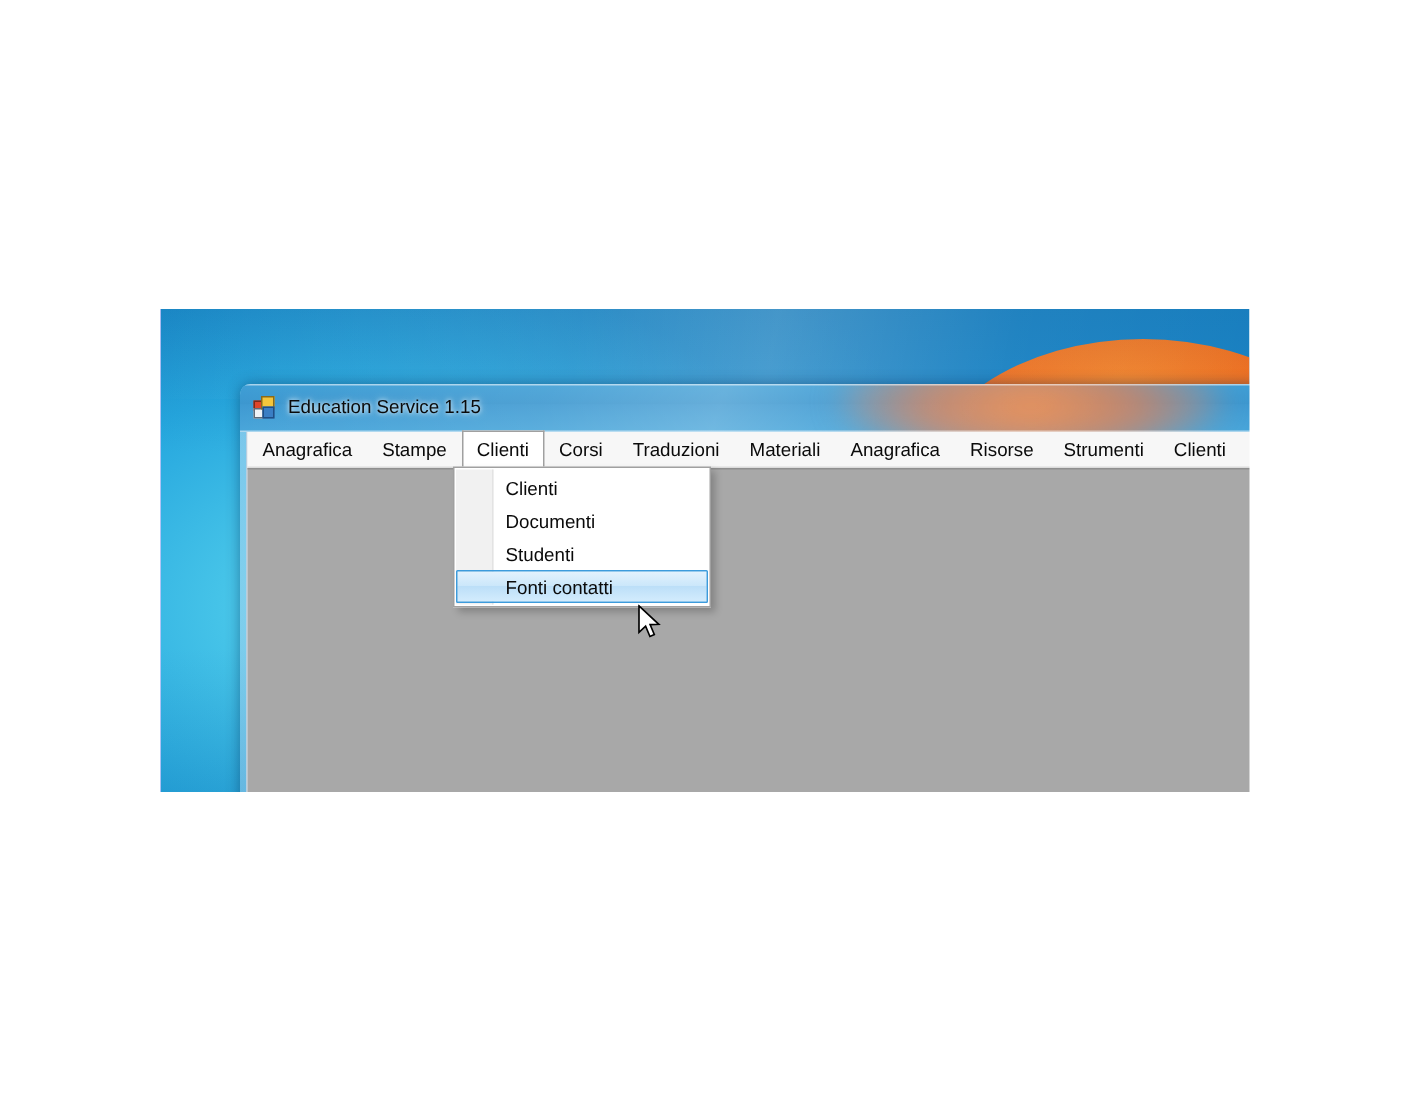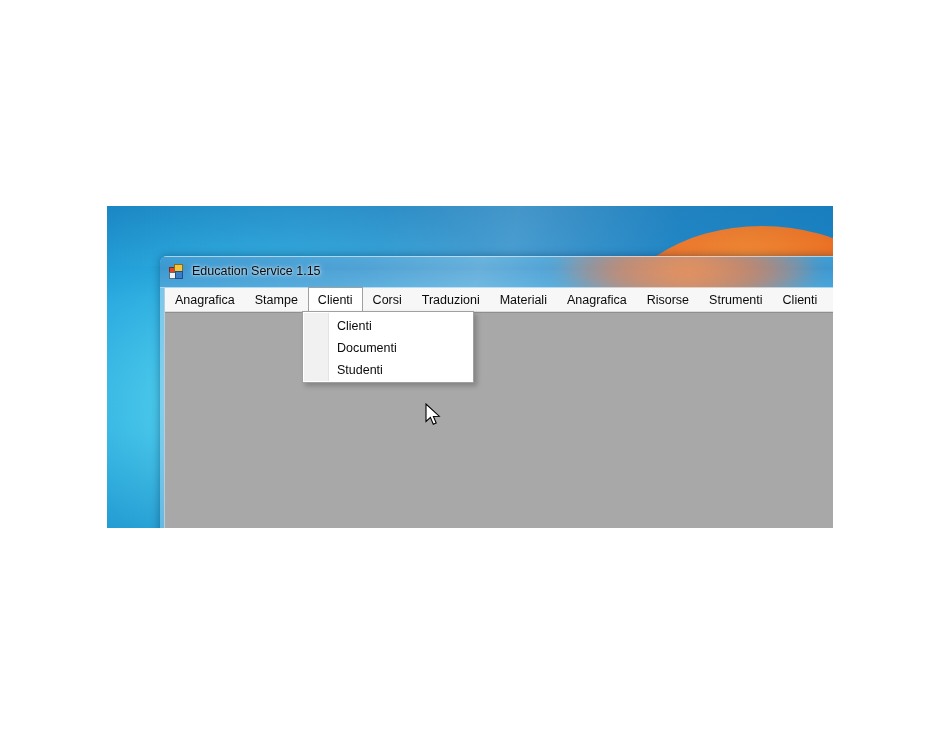--- a/index.html
+++ b/index.html
@@ -298,20 +298,21 @@
       </div>
       <div id="client-area"></div>
     </div>
   </div>
 
   <div id="dropdown">
     <div id="dropdown-gutter"></div>
     <div class="dd-item">Clienti</div>
     <div class="dd-item">Documenti</div>
     <div class="dd-item">Studenti</div>
+    <div class="dd-item highlight">Fonti contatti</div>
   </div>
 
   <div id="cursor">
     <svg width="20" height="26" viewBox="0 0 20 26" xmlns="http://www.w3.org/2000/svg">
       <polygon points="1,1 1,18.5 5.4,14.4 8.3,21.3 11.2,20.0 8.4,13.4 14.2,13.2" fill="#ffffff" stroke="#000000" stroke-width="1.1" stroke-linejoin="miter"></polygon>
     </svg>
   </div>
 
   <div class="crop-mask" id="mask-top"></div>
   <div class="crop-mask" id="mask-bottom"></div>

